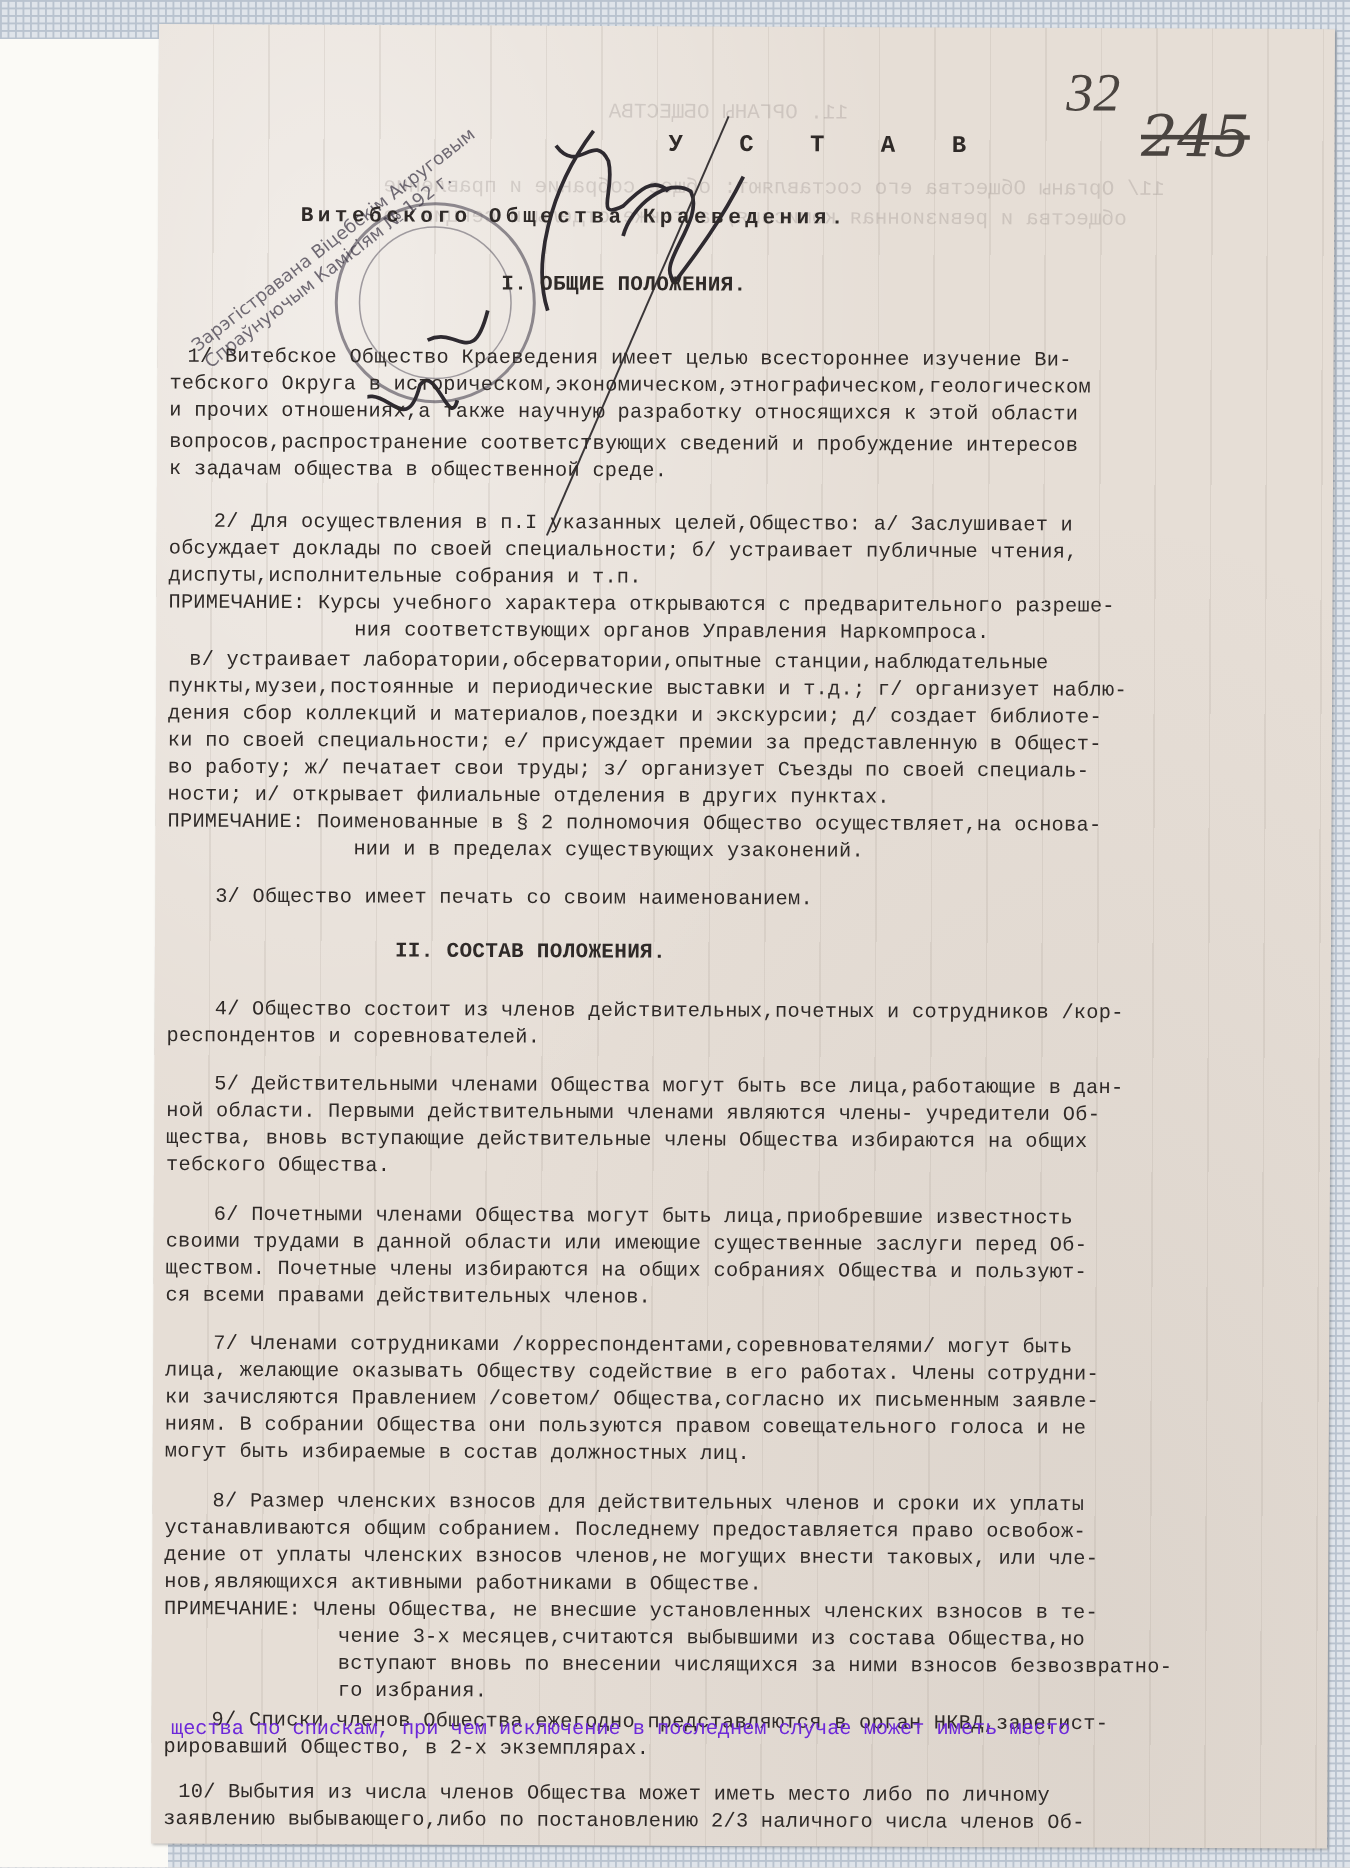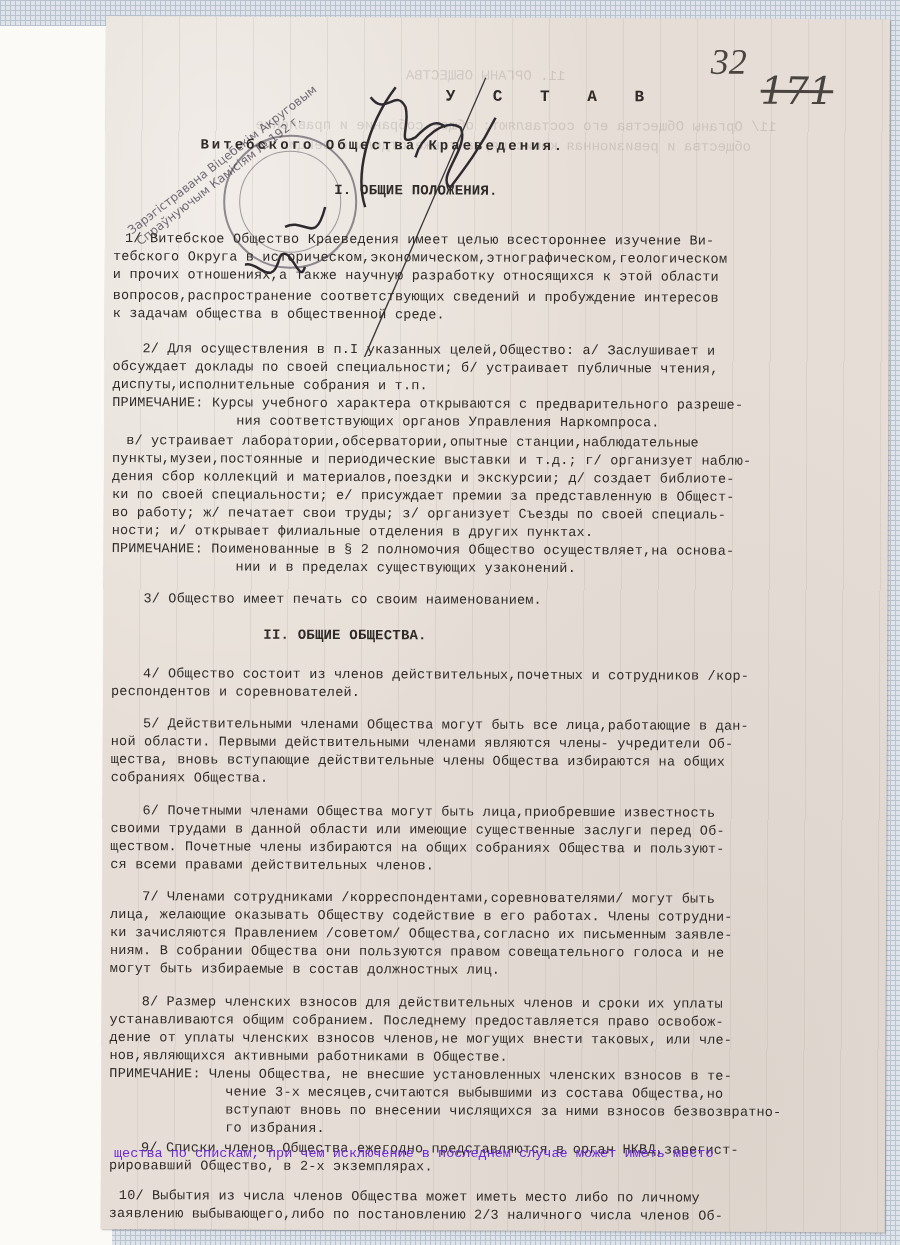--- a/index.html
+++ b/index.html
@@ -61,21 +61,21 @@
 
 <div class="white-sheet"></div>
 
 <div class="page">
 
   <div class="ghost" style="left:300px;top:50px;">11. ОРГАНЫ ОБЩЕСТВА</div>
   <div class="ghost" style="left:150px;top:100px;">11/ Органы Общества его составляют: общее собрание и правление</div>
   <div class="ghost" style="left:150px;top:120px;">общества и ревизионная комиссия, а также отделы и секции по</div>
 
   <div class="hand" style="left:605px;top:22px;font-size:36px;font-family:Liberation Serif, serif;">32</div>
-  <div class="hand" style="left:655px;top:50px;font-size:38px;text-decoration:line-through;">171</div>
+  <div class="hand" style="left:655px;top:50px;font-size:38px;text-decoration:line-through;">245</div>
 
   <div class="stamp"></div>
   <div class="reg-stamp" style="left:20px;top:210px;">
     <div>Зарэгістравана Віцебскім Акруговым</div>
     <div>Спраўнуючым Камісіям № 192 г.</div>
   </div>
 
   <svg style="position:absolute;left:140px;top:40px;" width="260" height="300" viewBox="0 0 260 300">
     <path d="M150 30 C120 70, 110 120, 120 150 M125 40 C140 60, 150 30, 160 50 C165 70, 150 90, 170 80 C180 70, 190 60, 200 70" stroke="#2e2a30" stroke-width="2.5" fill="none"></path>
     <path d="M170 100 C175 80, 200 60, 215 70 C225 90, 190 120, 205 130 C220 110, 235 90, 250 60" stroke="#2e2a30" stroke-width="2.5" fill="none"></path>
@@ -102,29 +102,29 @@
     <div class="line" style="left:22px;top:417px;">в/ устраивает лаборатории,обсерватории,опытные станции,наблюдательные</div>
     <div class="line" style="left:8px;top:435px;">пункты,музеи,постоянные и периодические выставки и т.д.; г/ организует наблю-</div>
     <div class="line" style="left:8px;top:453px;">дения сбор коллекций и материалов,поездки и экскурсии; д/ создает библиоте-</div>
     <div class="line" style="left:8px;top:471px;">ки по своей специальности; е/ присуждает премии за представленную в Общест-</div>
     <div class="line" style="left:8px;top:489px;">во работу; ж/ печатает свои труды; з/ организует Съезды по своей специаль-</div>
     <div class="line" style="left:8px;top:507px;">ности; и/ открывает филиальные отделения в других пунктах.</div>
     <div class="line" style="left:8px;top:525px;">ПРИМЕЧАНИЕ: Поименованные в § 2 полномочия Общество осуществляет,на основа-</div>
     <div class="line" style="left:132px;top:543px;">нии и в пределах существующих узаконений.</div>
 
     <div class="line" style="left:40px;top:575px;">3/ Общество имеет печать со своим наименованием.</div>
-    <div class="line heading" style="left:160px;top:610px;">II. ОБЩИЕ ОБЩЕСТВА.</div>
+    <div class="line heading" style="left:160px;top:610px;">II. СОСТАВ ПОЛОЖЕНИЯ.</div>
 
     <div class="line" style="left:40px;top:650px;">4/ Общество состоит из членов действительных,почетных и сотрудников /кор-</div>
     <div class="line" style="left:8px;top:668px;">респондентов и соревнователей.</div>
 
     <div class="line" style="left:40px;top:700px;">5/ Действительными членами Общества могут быть все лица,работающие в дан-</div>
     <div class="line" style="left:8px;top:718px;">ной области. Первыми действительными членами являются члены- учредители Об-</div>
     <div class="line" style="left:8px;top:736px;">щества, вновь вступающие действительные члены Общества избираются на общих</div>
-    <div class="line" style="left:8px;top:754px;">собраниях Общества.</div>
+    <div class="line" style="left:8px;top:754px;">тебского Общества.</div>
 
     <div class="line" style="left:40px;top:787px;">6/ Почетными членами Общества могут быть лица,приобревшие известность</div>
     <div class="line" style="left:8px;top:805px;">своими трудами в данной области или имеющие существенные заслуги перед Об-</div>
     <div class="line" style="left:8px;top:823px;">ществом. Почетные члены избираются на общих собраниях Общества и пользуют-</div>
     <div class="line" style="left:8px;top:841px;">ся всеми правами действительных членов.</div>
 
     <div class="line" style="left:40px;top:873px;">7/ Членами сотрудниками /корреспондентами,соревнователями/ могут быть</div>
     <div class="line" style="left:8px;top:891px;">лица, желающие оказывать Обществу содействие в его работах. Члены сотрудни-</div>
     <div class="line" style="left:8px;top:909px;">ки зачисляются Правлением /советом/ Общества,согласно их письменным заявле-</div>
     <div class="line" style="left:8px;top:927px;">ниям. В собрании Общества они пользуются правом совещательного голоса и не</div>

